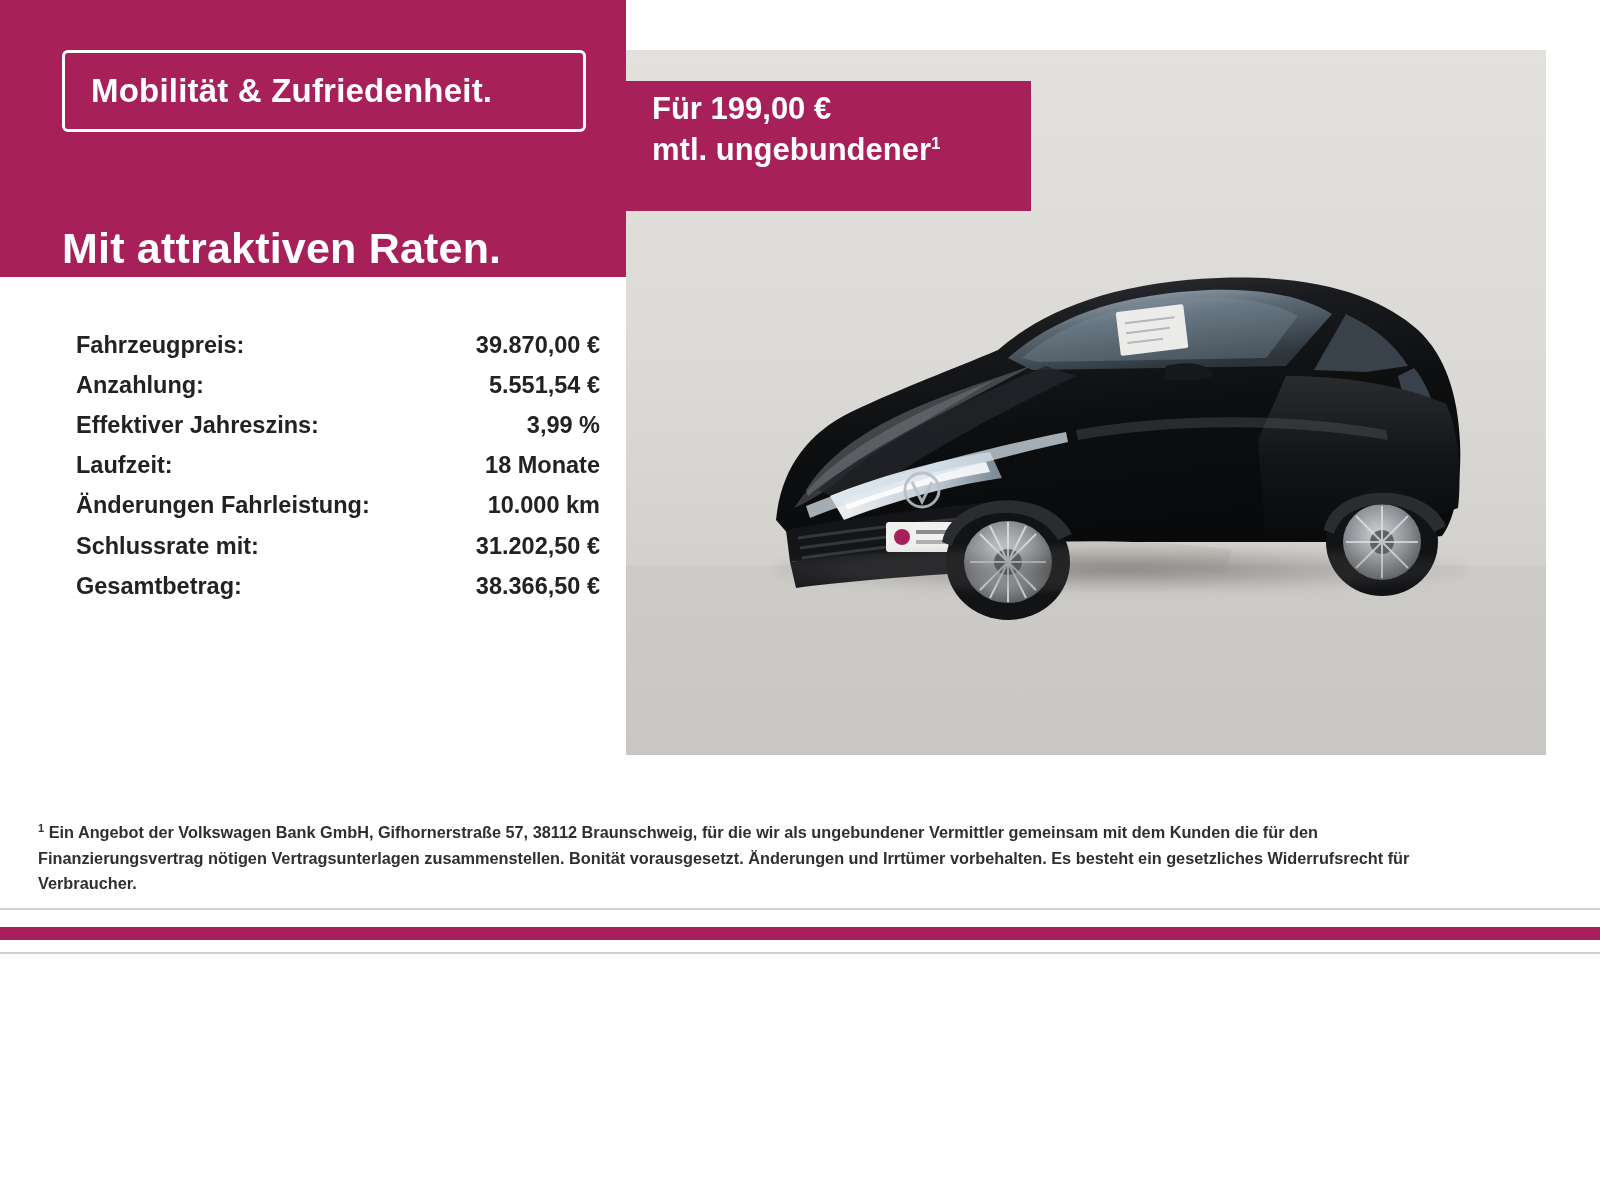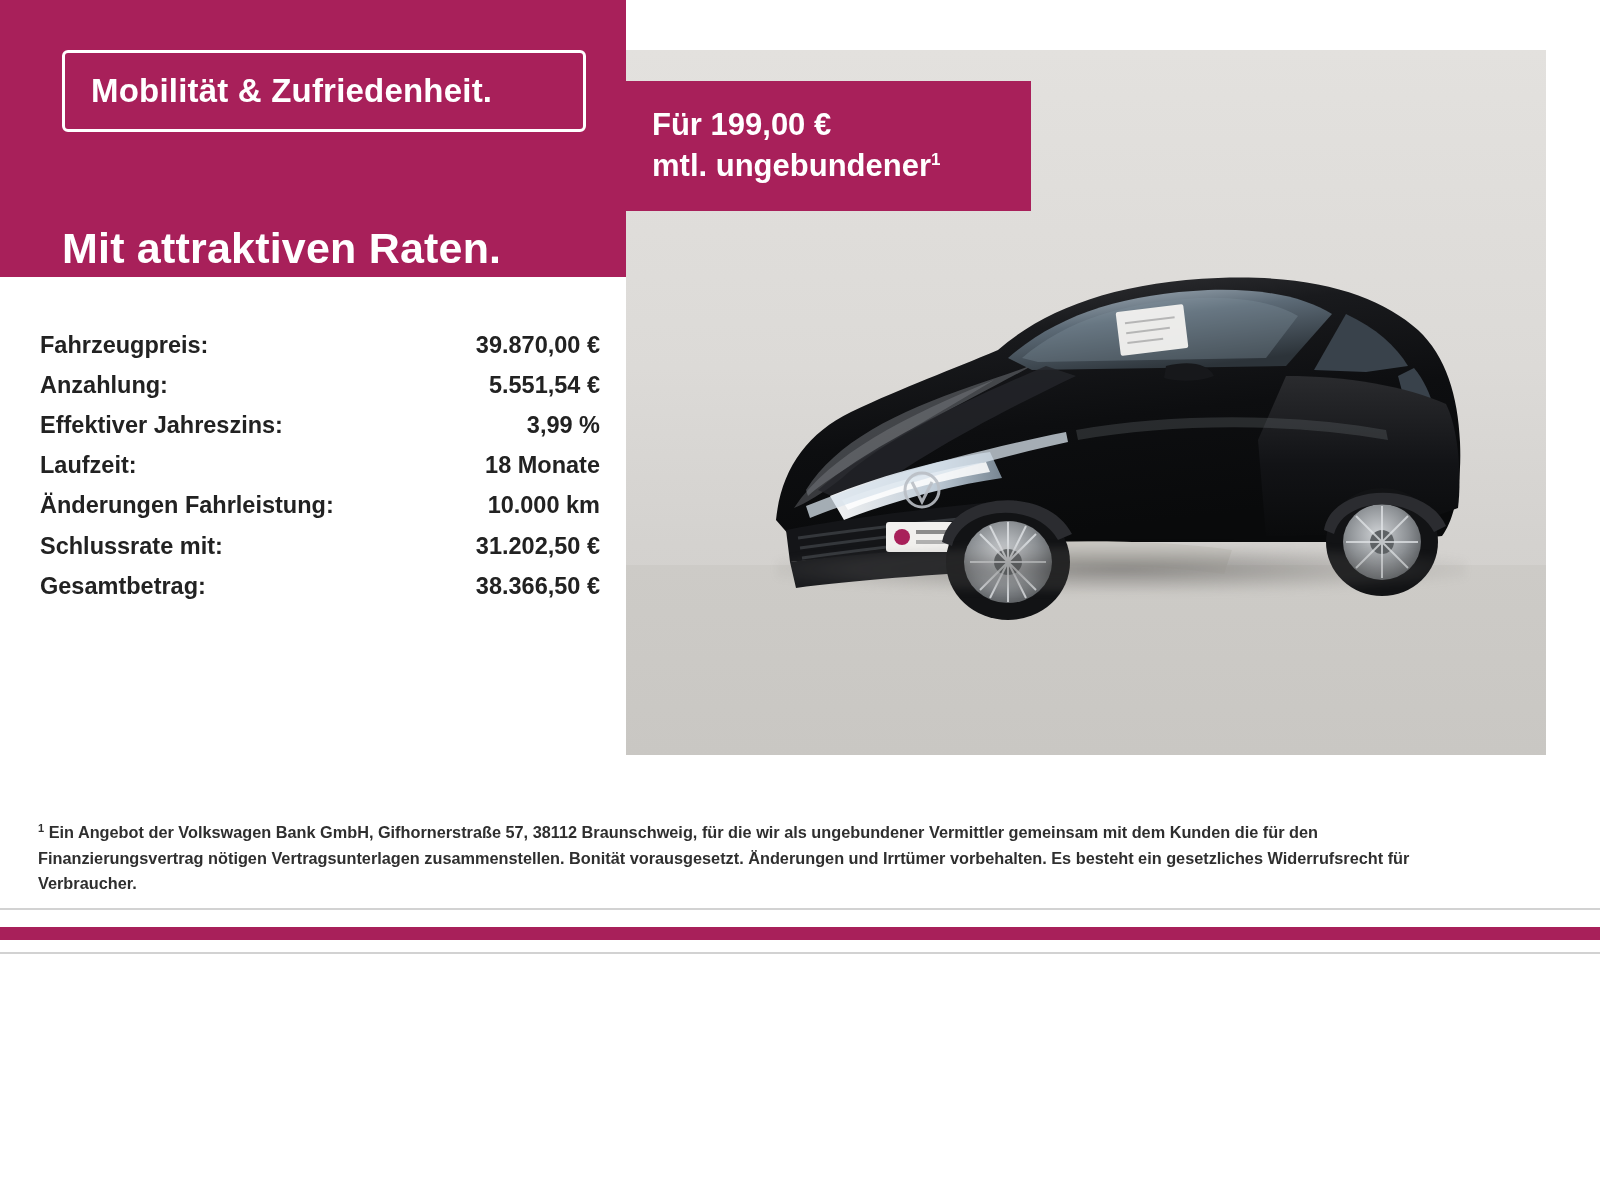--- a/index.html
+++ b/index.html
@@ -80,21 +80,21 @@
   }
   .price-badge {
     position: absolute;
     left: 626px;
     top: 81px;
     width: 405px;
     height: 130px;
     background: #a8205a;
     color: #ffffff;
     box-sizing: border-box;
-    padding: 24px 0 0 26px;
+    padding: 8px 0 0 26px;
   }
   .price-badge div {
     font-size: 31px;
     font-weight: bold;
     line-height: 1.32;
   }
   .price-badge sup {
     font-size: 17px;
     vertical-align: super;
   }
@@ -125,20 +125,21 @@
     width: 560px;
   }
   .frow {
     display: flex;
     justify-content: space-between;
     align-items: baseline;
     font-size: 23.5px;
     font-weight: bold;
     color: #222222;
     padding: 6.6px 0;
+    margin-left: 36px;
   }
   .flabel { text-align: left; }
   .fvalue { text-align: right; white-space: nowrap; }
 
   
   .legal {
     position: absolute;
     left: 38px;
     top: 820px;
     width: 1400px;

